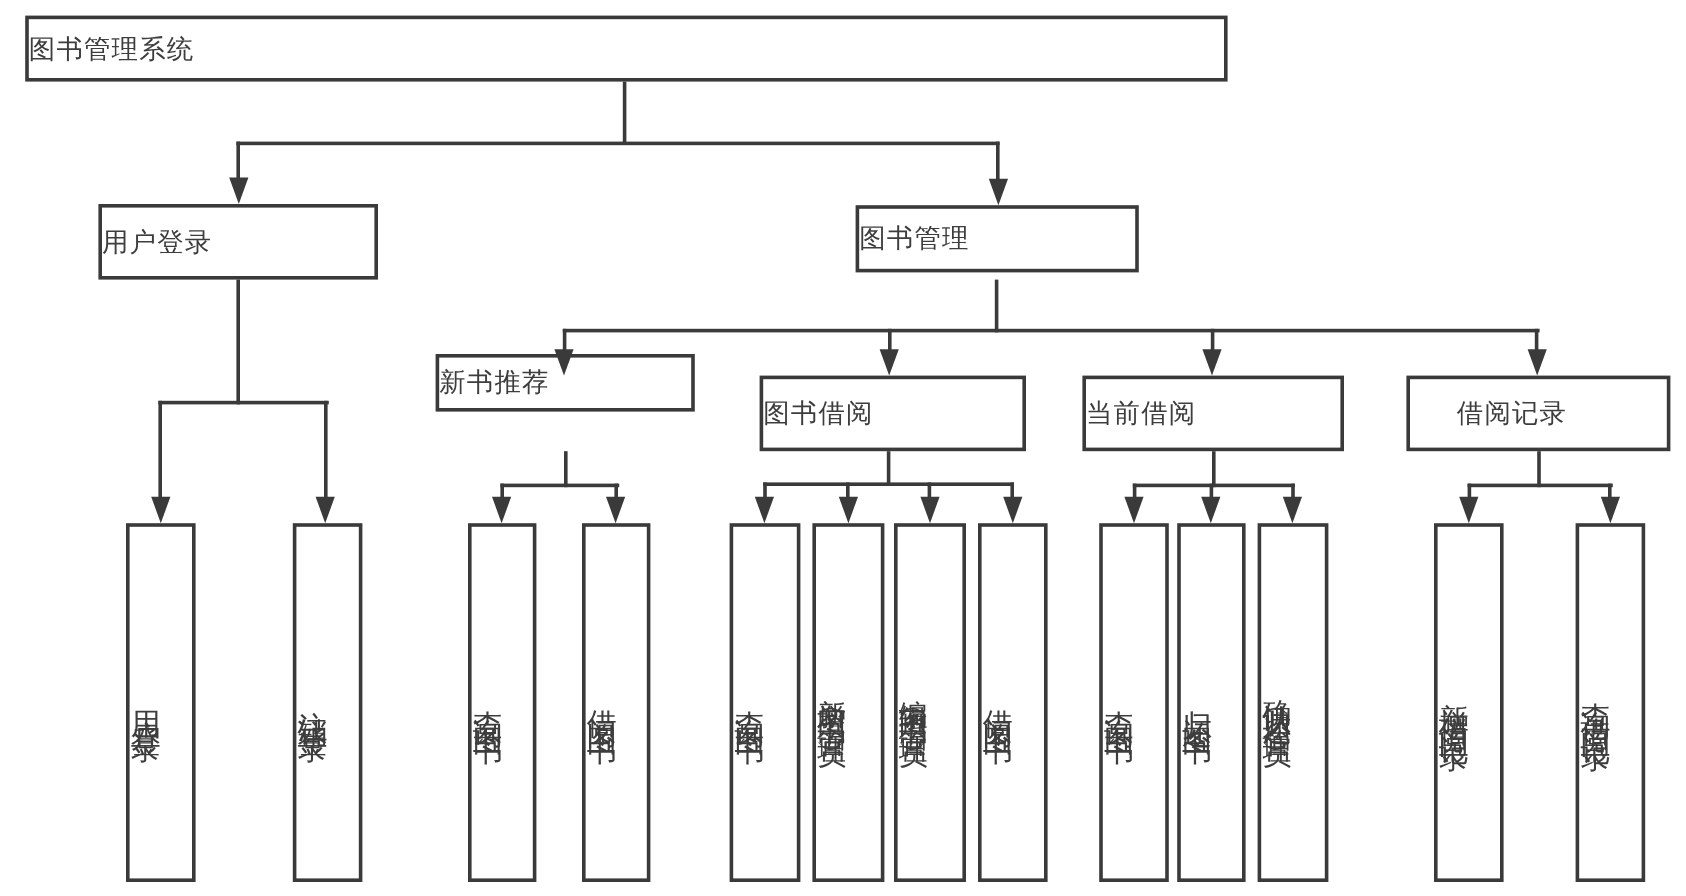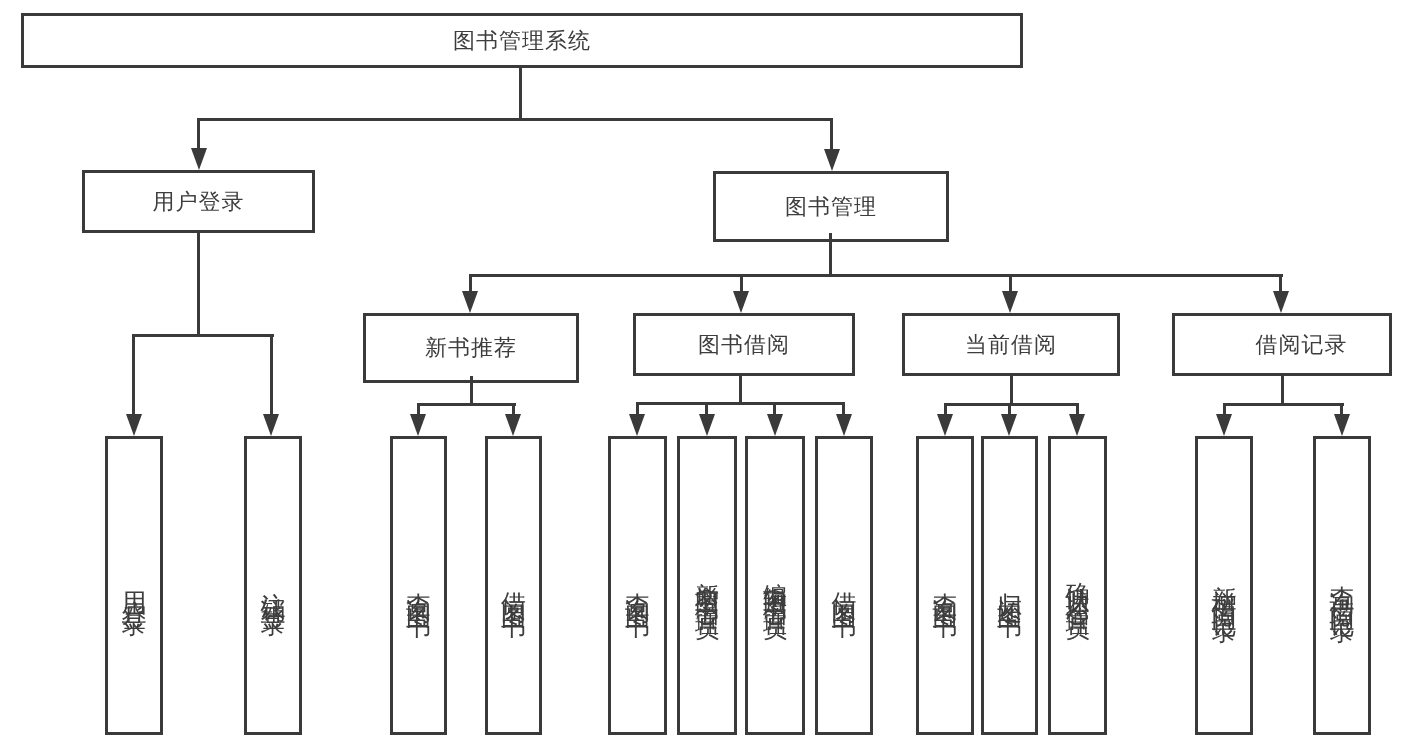--- a/index.html
+++ b/index.html
@@ -14,21 +14,21 @@
     width:1405px;height:747px;
     background:var(--bg);
     font-family:"Liberation Sans",sans-serif;
     overflow:hidden;
   }
   .box{
     position:absolute;
     background:#fff;
     border:3px solid var(--line);
     box-sizing:border-box;
-    display:flex;align-items:center;justify-content:center;
+    display:flex;align-items:center;
   }
   .hlabel{
     font-size:22px;color:var(--text);letter-spacing:1px;
     white-space:nowrap;
   }
   .vbox{top:436px;height:299px;}
   .vlabel{
     writing-mode:vertical-rl;
     text-orientation:mixed;
     font-size:25px;color:var(--text);
@@ -56,25 +56,25 @@
 <div id="stage">
 
   <div class="box" style="left:21px;top:13px;width:1002px;height:55px;">
     <span class="hlabel">图书管理系统</span>
   </div>
 
   <div class="box" style="left:82px;top:170px;width:233px;height:63px;">
     <span class="hlabel">用户登录</span>
   </div>
 
-  <div class="box" style="left:713px;top:171px;width:236px;height:71px;">
+  <div class="box" style="left:713px;top:171px;width:236px;height:56px;">
     <span class="hlabel">图书管理</span>
   </div>
 
-  <div class="box" style="left:363px;top:313px;width:216px;height:70px;">
+  <div class="box" style="left:363px;top:295px;width:216px;height:48px;">
     <span class="hlabel">新书推荐</span>
   </div>
 
   <div class="box" style="left:902px;top:313px;width:218px;height:63px;">
     <span class="hlabel">当前借阅</span>
   </div>
 
   <div class="box" style="left:633px;top:313px;width:222px;height:63px;">
     <span class="hlabel">图书借阅</span>
   </div>

